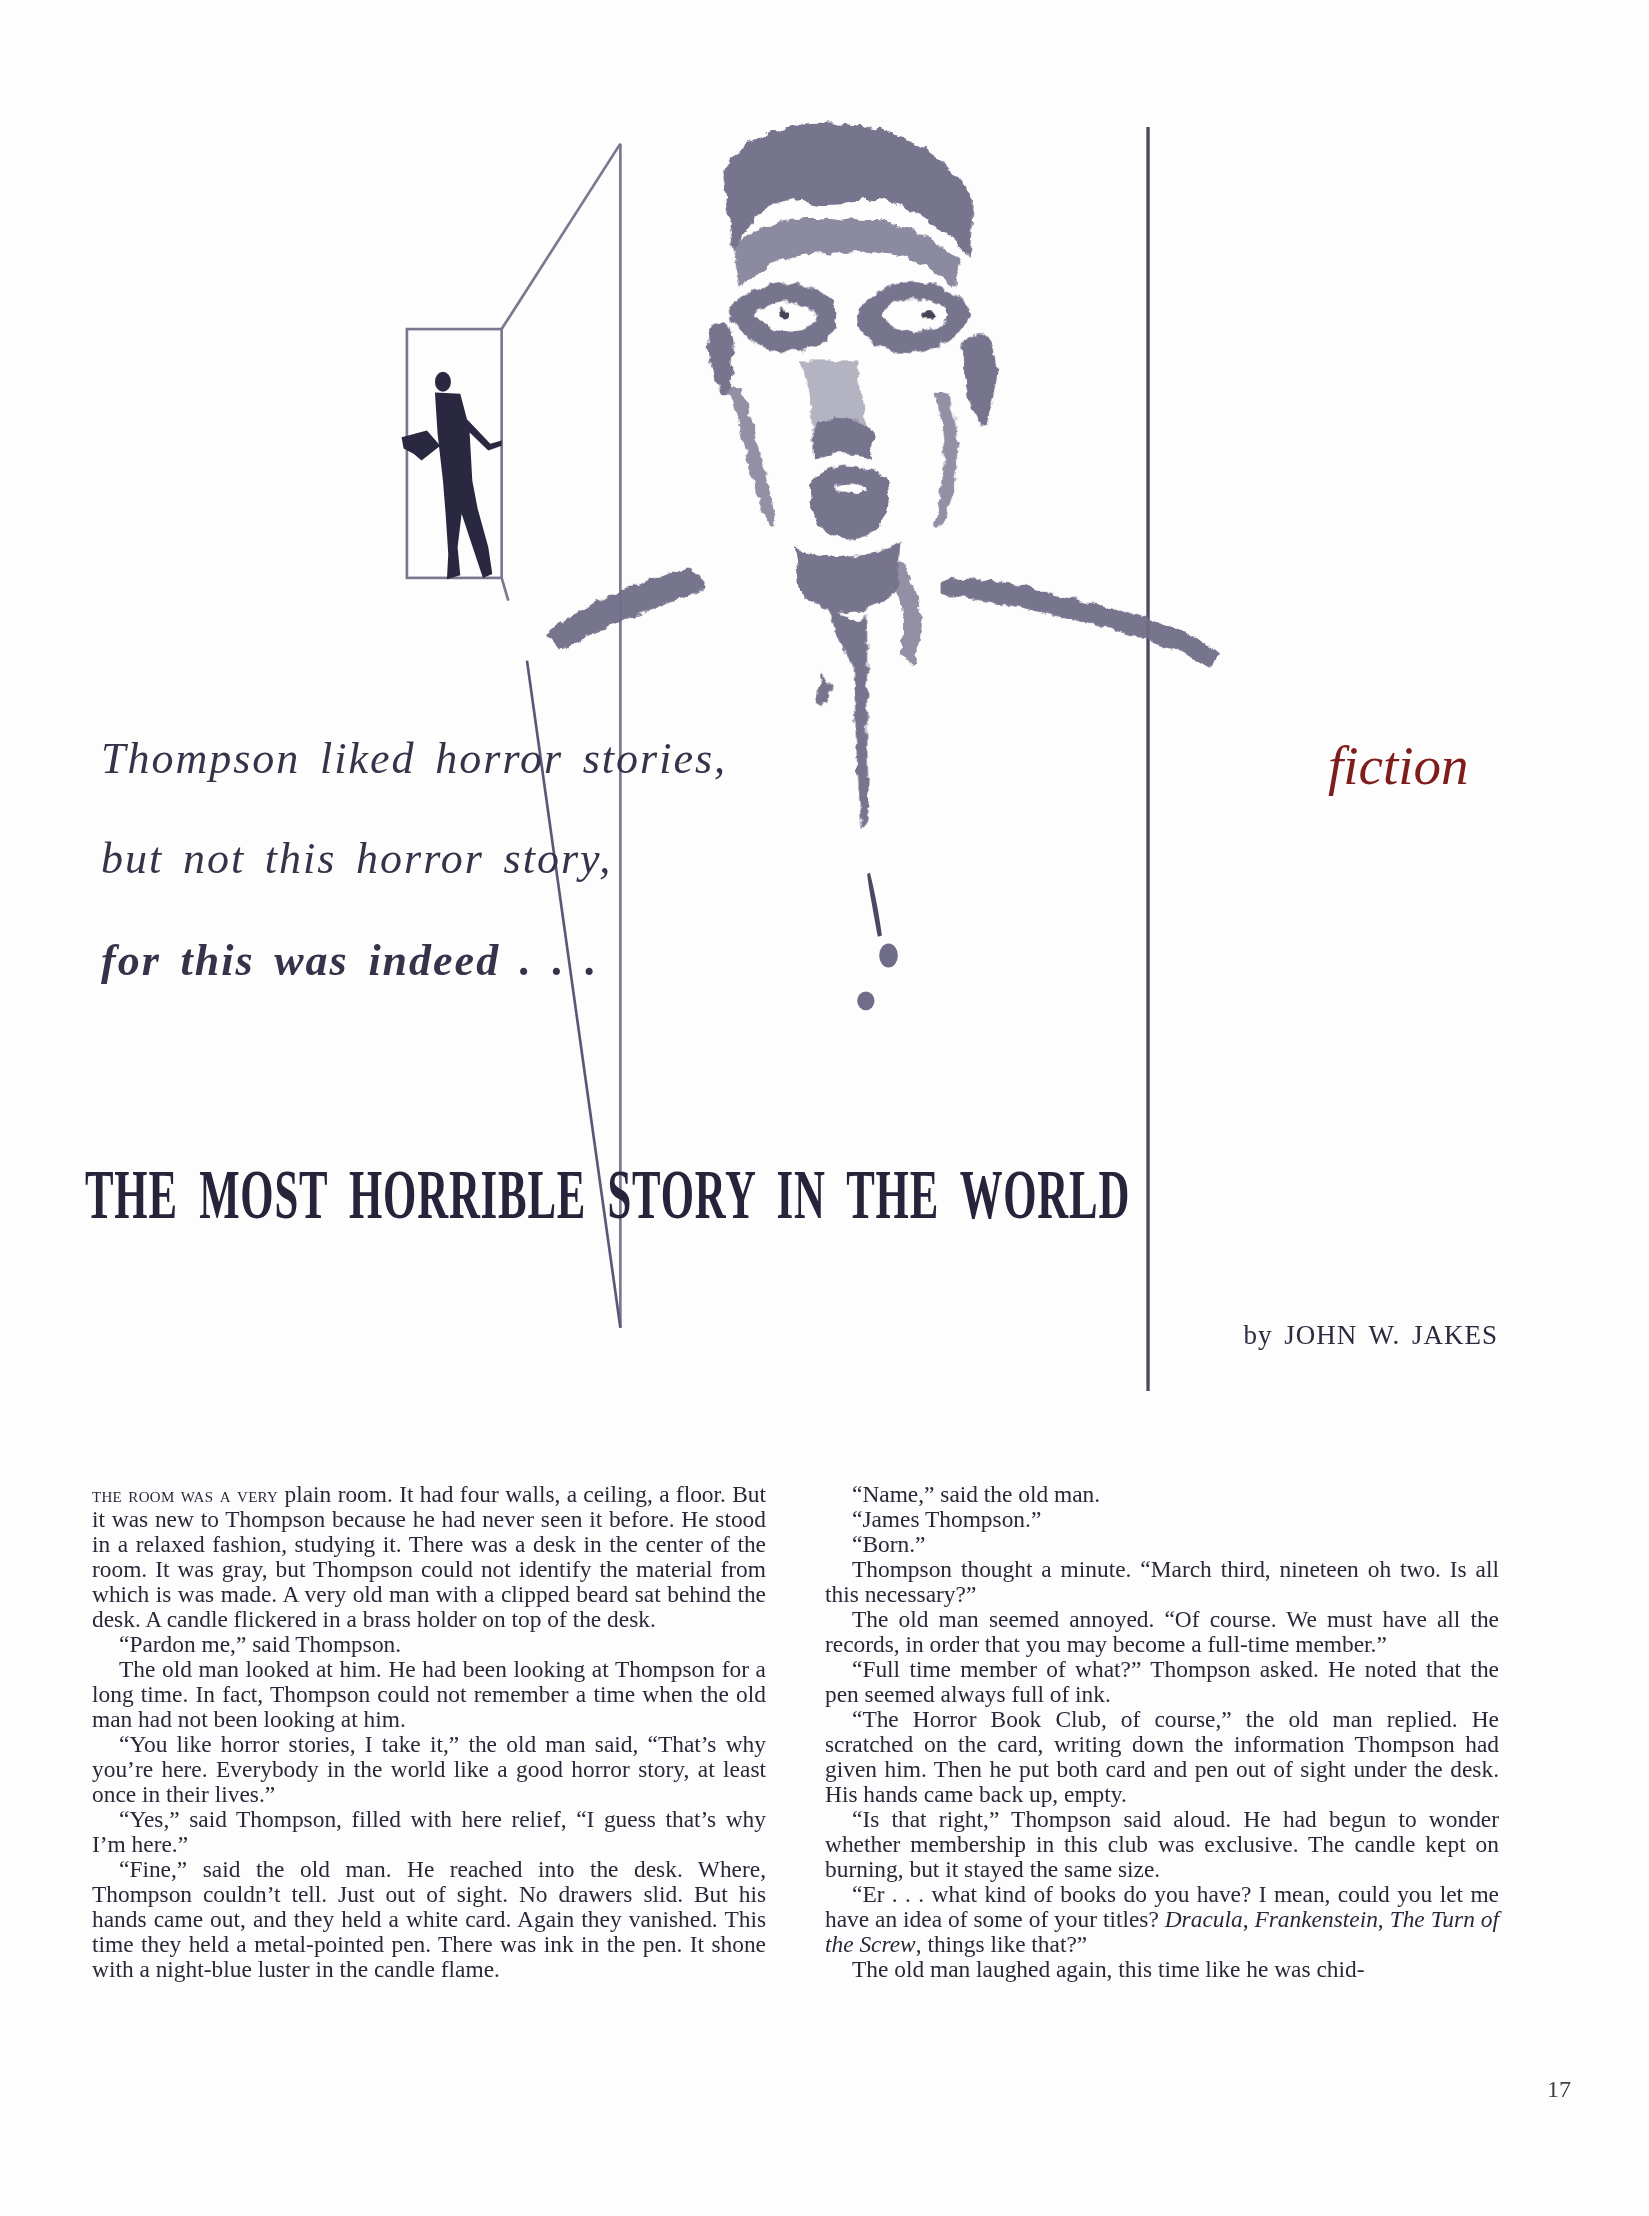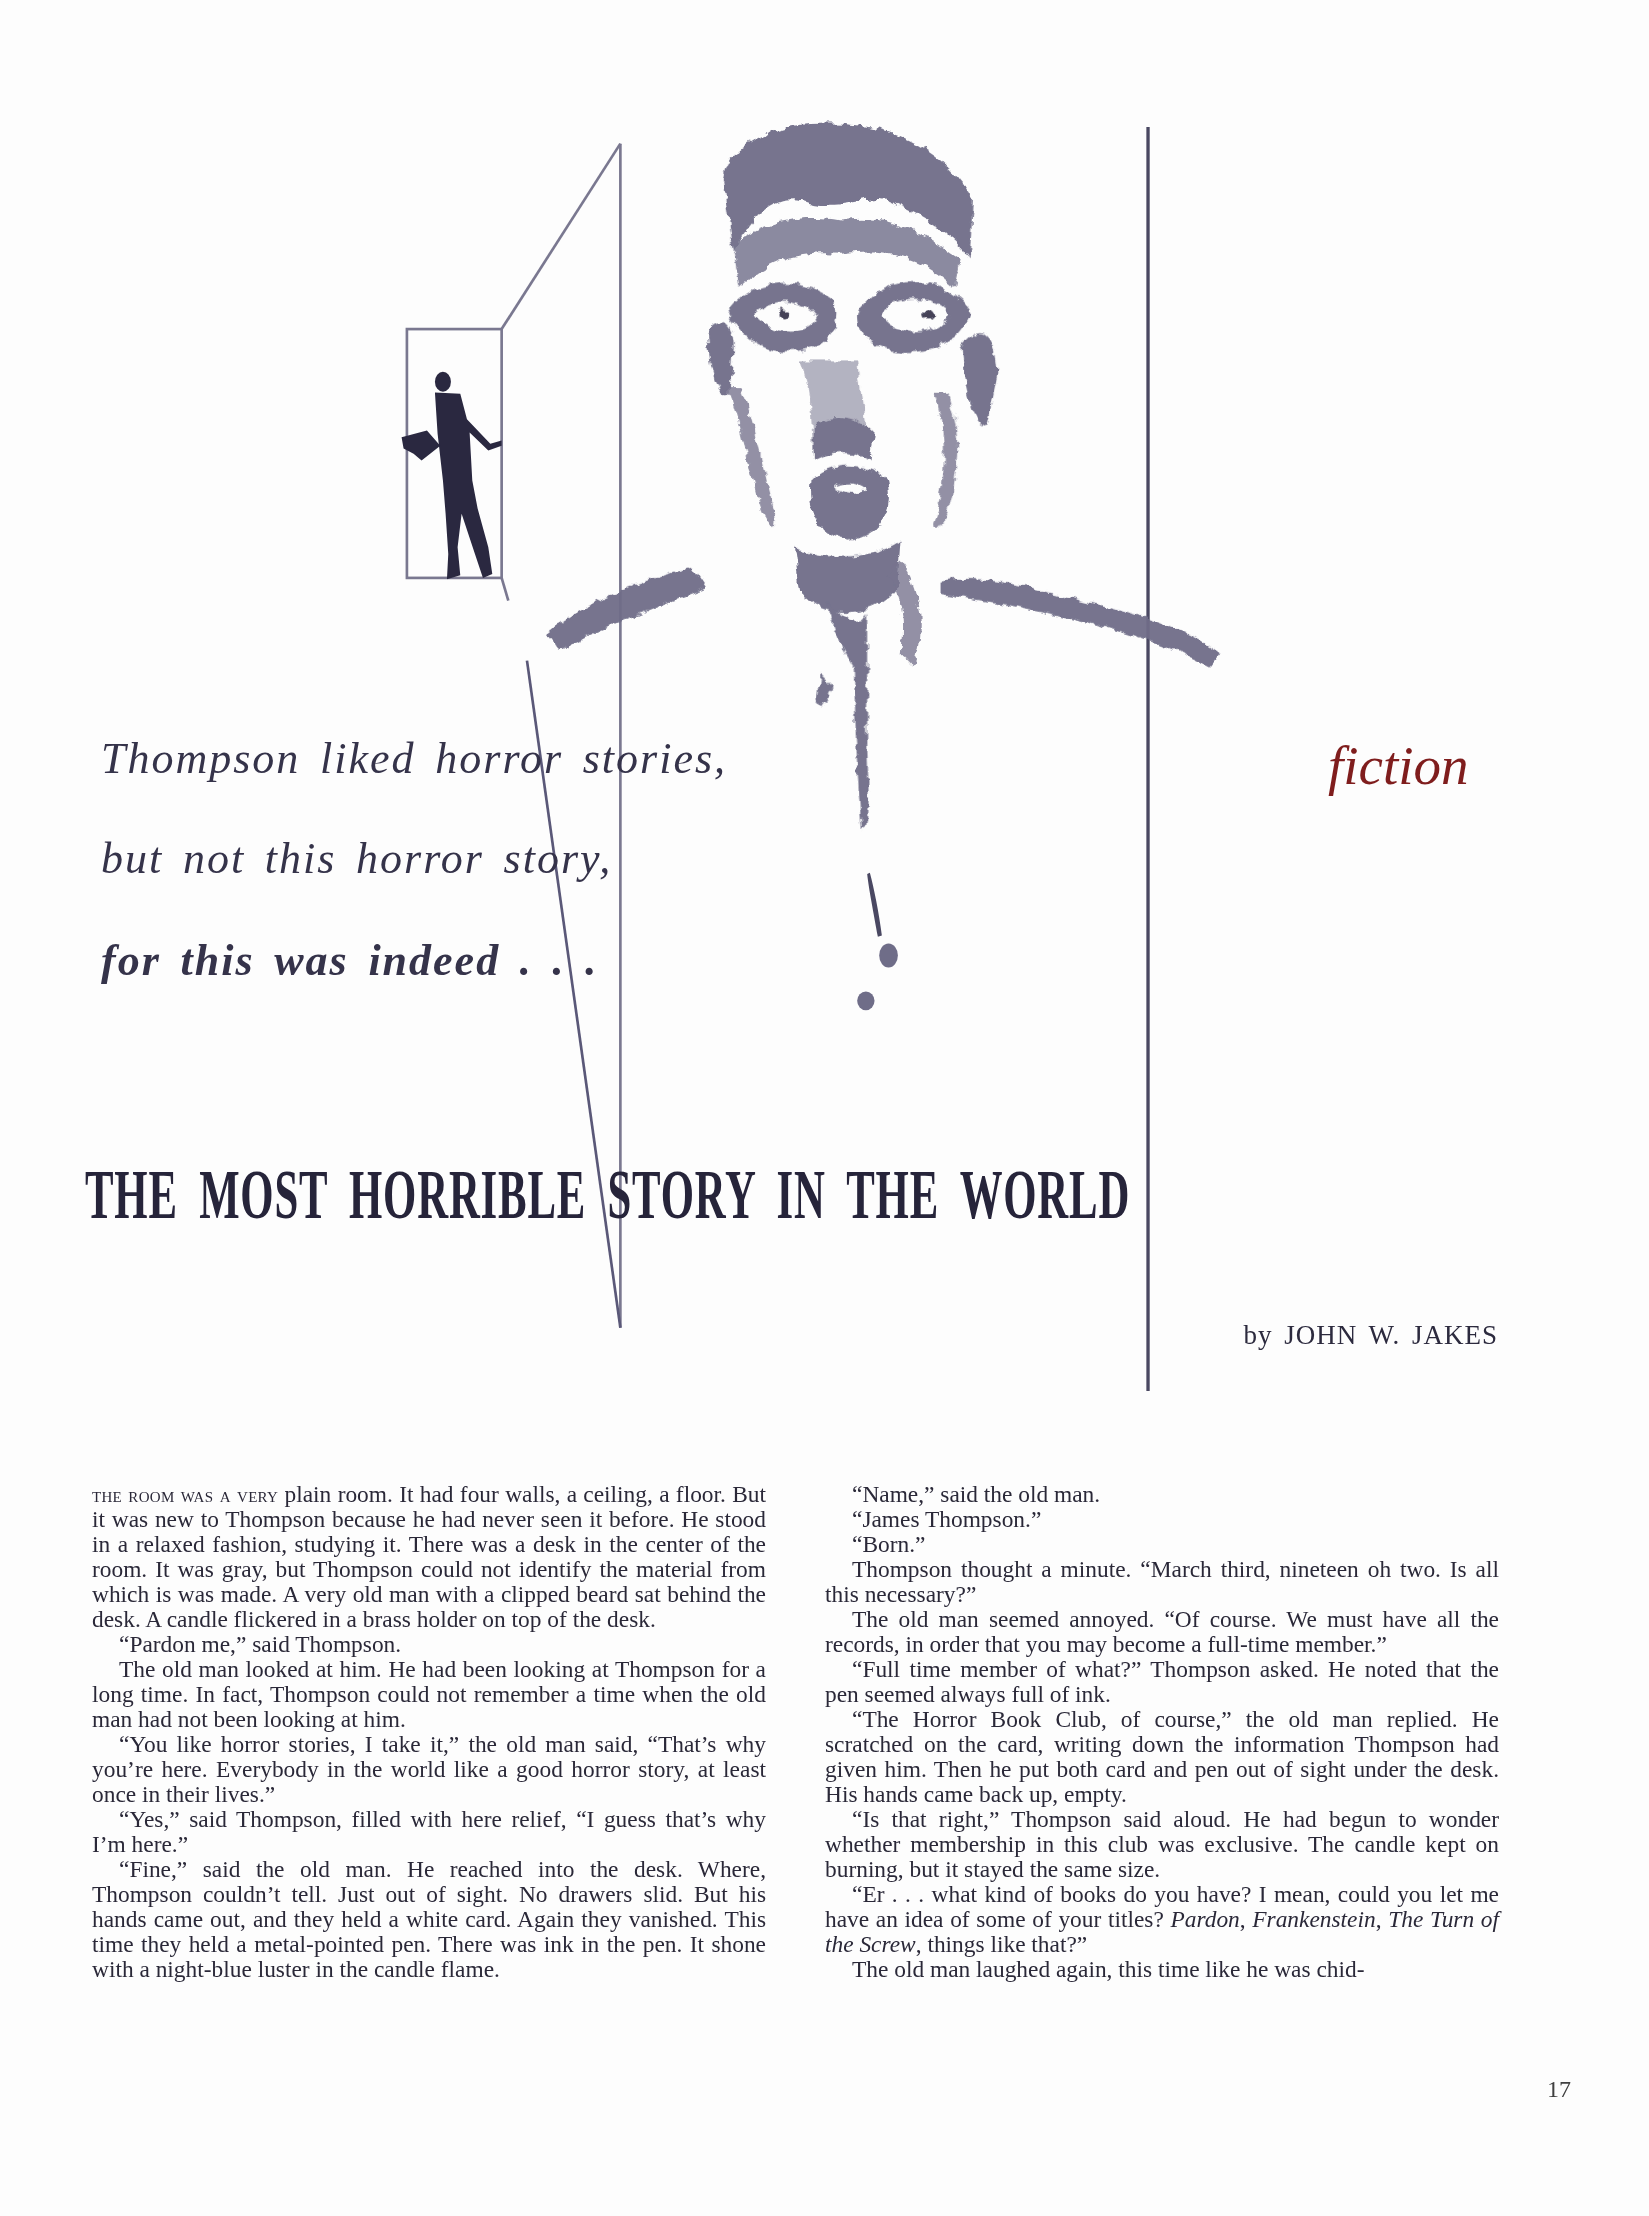--- a/index.html
+++ b/index.html
@@ -168,18 +168,18 @@
 
 <div class="column col-right">
   <p>“Name,” said the old man.</p>
   <p>“James Thompson.”</p>
   <p>“Born.”</p>
   <p>Thompson thought a minute.  “March third, nineteen oh two.  Is all this necessary?”</p>
   <p>The old man seemed annoyed.  “Of course.  We must have all the records, in order that you may become a full-time member.”</p>
   <p>“Full time member of what?” Thompson asked.  He noted that the pen seemed always full of ink.</p>
   <p>“The Horror Book Club, of course,” the old man replied. He scratched on the card, writing down the information Thompson had given him.  Then he put both card and pen out of sight under the desk.  His hands came back up, empty.</p>
   <p>“Is that right,” Thompson said aloud.  He had begun to wonder whether membership in this club was exclusive. The candle kept on burning, but it stayed the same size.</p>
-  <p><span>“Er . . . what kind of books do you have?  I mean, could you let me have an idea of some of your titles?  </span><em>Pardon</em><span>, </span><em>Frankenstein</em><span>, </span><em>The Turn of the Screw</em><span>, things like that?”</span></p>
+  <p><span>“Er . . . what kind of books do you have?  I mean, could you let me have an idea of some of your titles?  </span><em>Dracula</em><span>, </span><em>Frankenstein</em><span>, </span><em>The Turn of the Screw</em><span>, things like that?”</span></p>
   <p style="text-align:left;">The old man laughed again, this time like he was chid-</p>
 </div>
 
 <div class="page-number">17</div>
 
 
 </body></html>

